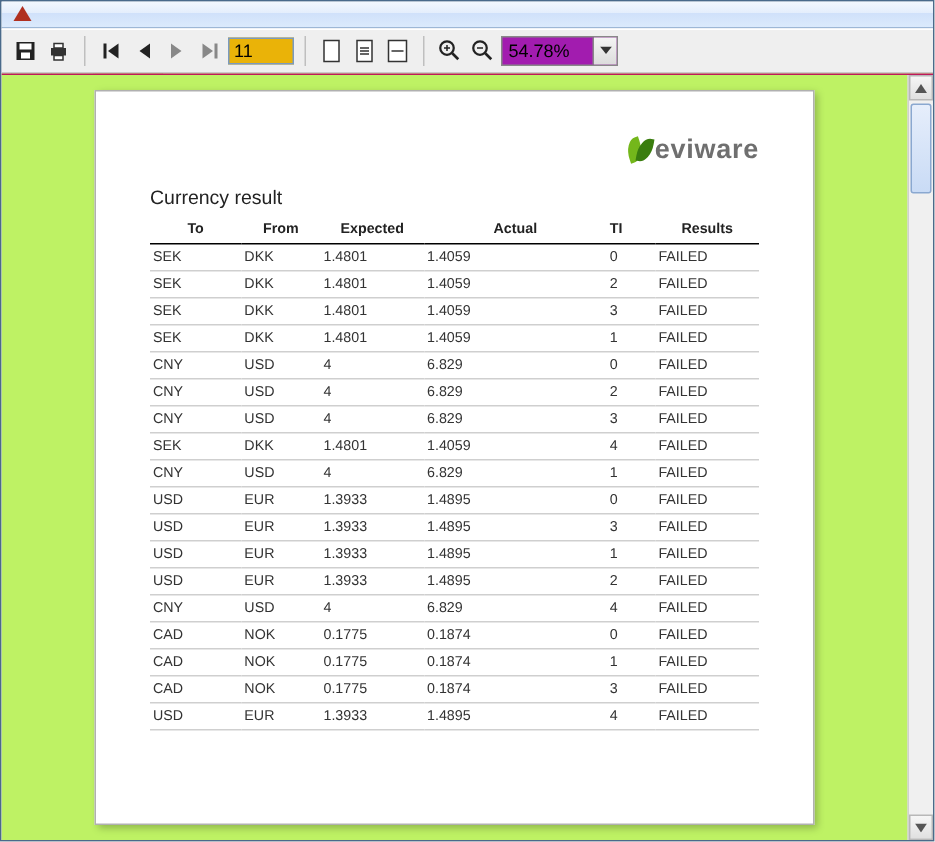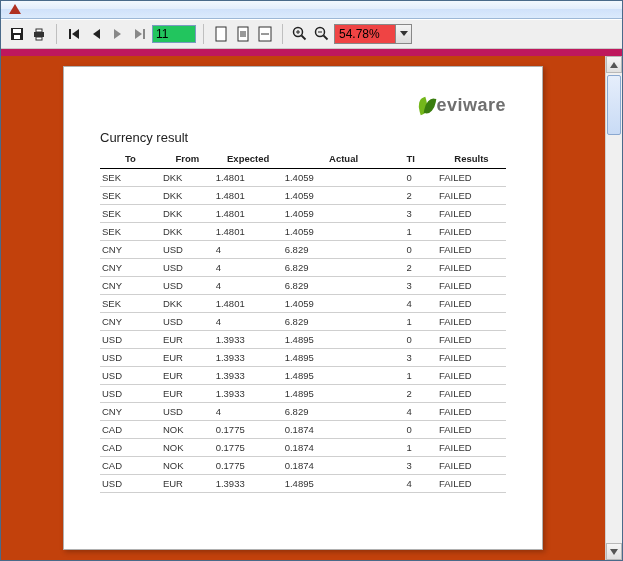--- a/index.html
+++ b/index.html
@@ -38,31 +38,31 @@
   
   .toolbar {
     height: 30px; background: #efefef; border-top:1px solid #fff; border-bottom: 1px solid #c9c9c9;
     display: flex; align-items: center; padding: 0 6px; gap: 2px;
   }
   .tool { width: 20px; height: 20px; display:flex; align-items:center; justify-content:center; color:#2a2a2a; }
   .tool svg { display:block; }
   .sep { width:1px; height:20px; background:#bfbfbf; margin:0 5px; }
   .page-input {
     width: 44px; height: 18px; border:1px solid #7a9ac0; font-size:12px; padding:0 3px;
-    background:#22c55e;
+    background:#eab308;
   }
   .zoom-box {
-    display:flex; align-items:center; height:20px; border:1px solid #888; background:#ef4444;
+    display:flex; align-items:center; height:20px; border:1px solid #888; background:#a21caf;
   }
   .zoom-box .zoom-val { width:60px; padding:0 4px; font-size:12px; }
   .zoom-box .zoom-arrow { width:16px; height:18px; border-left:1px solid #888; display:flex;align-items:center;justify-content:center; background:linear-gradient(#f4f4f4,#dcdcdc);}
   
   .viewer {
-    flex:1; background:#c2410c; position:relative; overflow:hidden;
-    border-top:7px solid #be185d;
+    flex:1; background:#bef264; position:relative; overflow:hidden;
+    border-top:1px solid #be185d;
   }
   .scroll-area {
     position:absolute; inset:0 17px 0 0; overflow:hidden;
     display:flex; justify-content:center; padding:10px 0;
   }
   .vscroll {
     position:absolute; top:0; right:0; bottom:0; width:17px;
     background:#f0f0f0; border-left:1px solid #d0d0d0;
     display:flex; flex-direction:column;
   }

